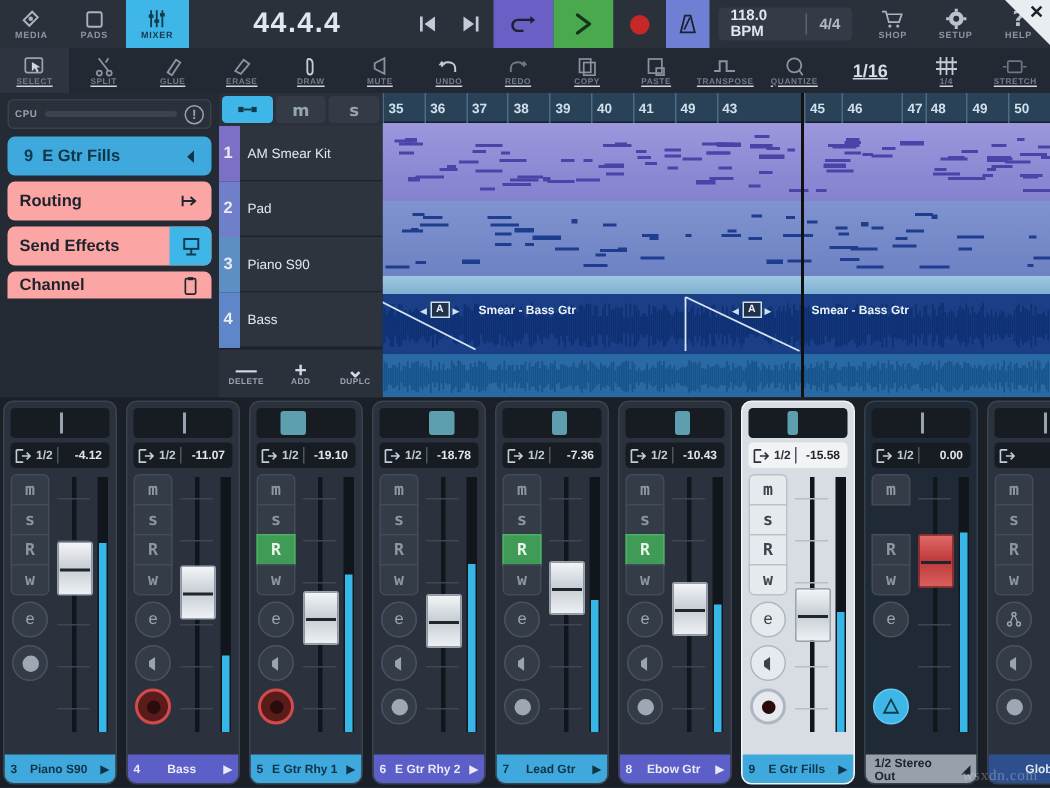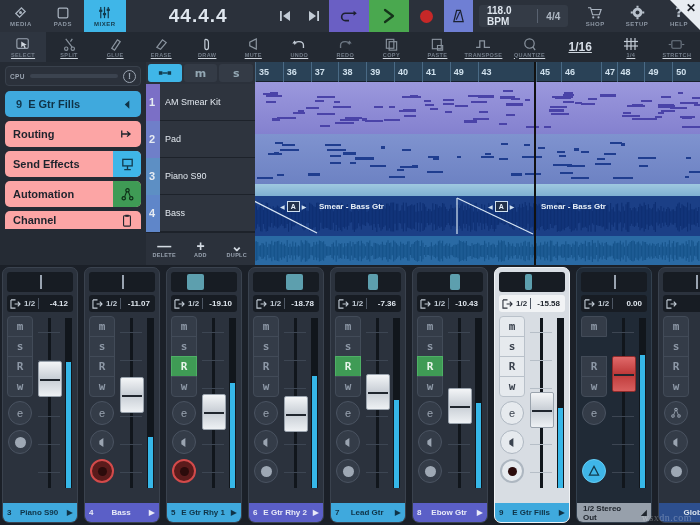--- a/index.html
+++ b/index.html
@@ -536,32 +536,20 @@
       <span class="txt">Send Effects</span>
       <span class="lp-badge blue">
         <svg width="15" height="15" viewBox="0 0 16 16">
             <rect x="3" y="2.5" width="10" height="7" fill="none" stroke="#123b4d" stroke-width="1.4"></rect>
             <line x1="8" y1="9.5" x2="8" y2="13" stroke="#123b4d" stroke-width="1.4"></line>
             <line x1="4.5" y1="13.5" x2="11.5" y2="13.5" stroke="#123b4d" stroke-width="1.4"></line>
           </svg>
       </span>
     </div>
 
-    <div class="lp-item">
-      <span class="txt">Automation</span>
-      <span class="lp-badge green">
-        <svg width="15" height="15" viewBox="0 0 16 16">
-            <circle cx="8" cy="3.5" r="1.8" fill="none" stroke="#0e2f18" stroke-width="1.3"></circle>
-            <circle cx="4" cy="12" r="1.8" fill="none" stroke="#0e2f18" stroke-width="1.3"></circle>
-            <circle cx="12" cy="12" r="1.8" fill="none" stroke="#0e2f18" stroke-width="1.3"></circle>
-            <line x1="7" y1="5" x2="5" y2="10.3" stroke="#0e2f18" stroke-width="1.2"></line>
-            <line x1="9" y1="5" x2="11" y2="10.3" stroke="#0e2f18" stroke-width="1.2"></line>
-          </svg>
-      </span>
-    </div>
 
     <div class="lp-item partial">
       <span class="txt">Channel</span>
       <span class="lp-badge none">
         <svg width="12" height="13" viewBox="0 0 14 15">
             <rect x="3" y="2" width="8" height="12" rx="1" fill="none" stroke="#20262e" stroke-width="1.3"></rect>
             <rect x="5" y="0.8" width="4" height="2.4" fill="#20262e"></rect>
           </svg>
       </span>
     </div>

